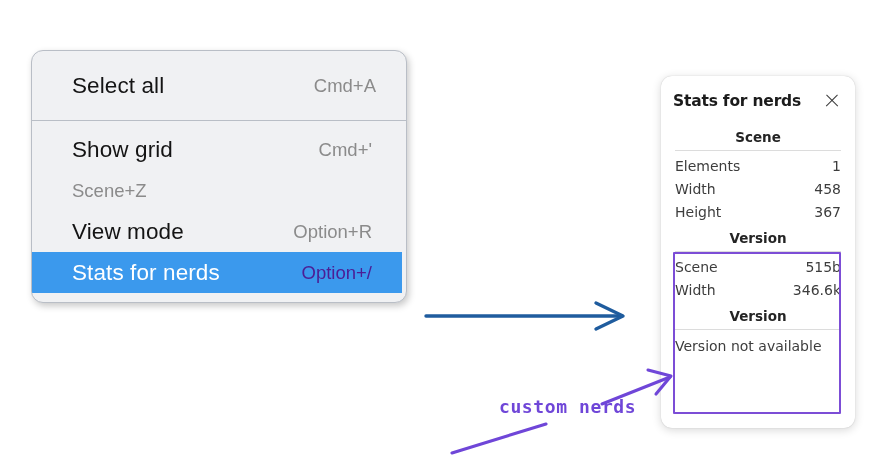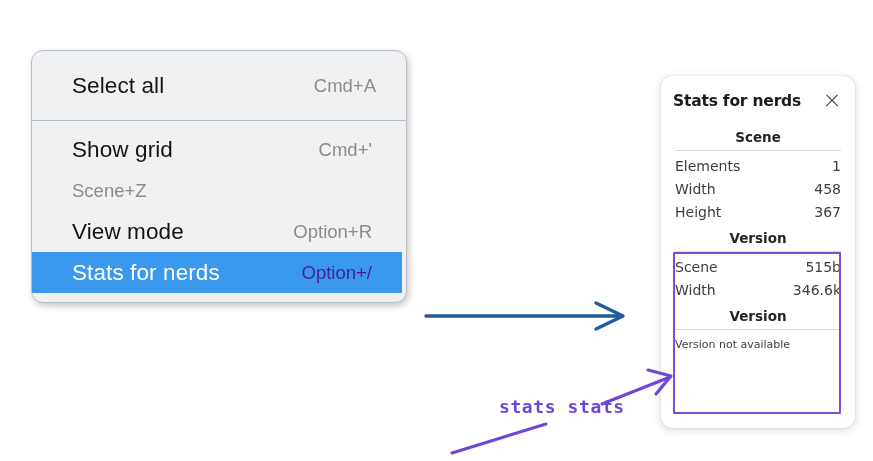--- a/index.html
+++ b/index.html
@@ -140,21 +140,21 @@
     align-items: baseline;
     justify-content: space-between;
     font-size: 14px;
     color: #3d3d3d;
     padding: 3.5px 2px;
     line-height: 1.15;
   }
   .stat-label { white-space: nowrap; }
   .stat-value { white-space: nowrap; }
   .version-text {
-    font-size: 11px;
+    font-size: 14px;
     color: #3d3d3d;
     padding: 5px 2px 3px 2px;
     white-space: nowrap;
   }
 
   
   #custom-stats-outline {
     position: absolute;
     left: 673px;
     top: 252px;
@@ -271,15 +271,15 @@
     </g>
 
     <g>
       <line x1="602" y1="404" x2="670" y2="377" stroke="#6f46d8" stroke-width="3.1" stroke-linecap="round"></line>
       <polyline points="648,370 671,376 656,394" fill="none" stroke="#6f46d8" stroke-width="3.1" stroke-linecap="round" stroke-linejoin="round"></polyline>
     </g>
 
     <line x1="452" y1="453" x2="546" y2="424" stroke="#6f46d8" stroke-width="3.1" stroke-linecap="round"></line>
   </svg>
 
-  <div id="custom-stats-label">stats stats</div>
+  <div id="custom-stats-label">custom nerds</div>
 
 </div>
 
 </body></html>

